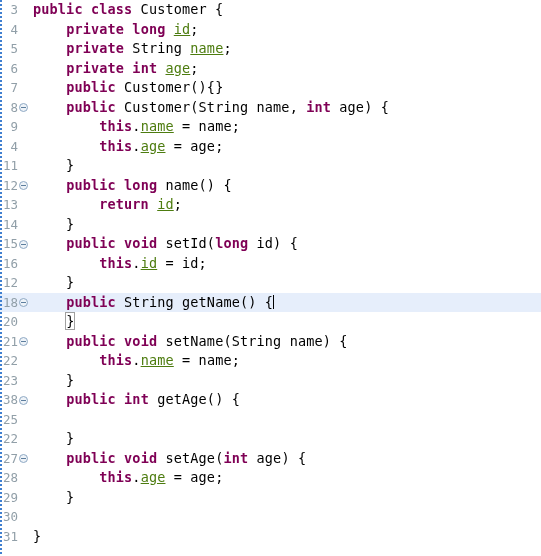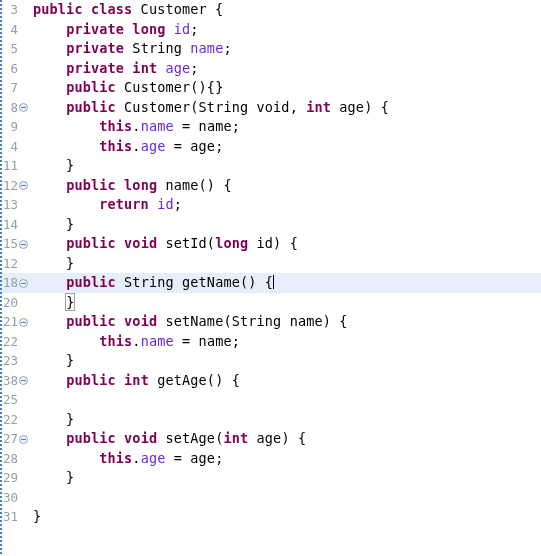--- a/index.html
+++ b/index.html
@@ -93,21 +93,21 @@
     left: 33px;
     top: 0px;
     line-height: 19.5px;
     color: #000000;
     font-family: "DejaVu Sans Mono", "Liberation Mono", monospace;
     font-size: 13.5px;
     letter-spacing: 0.15px;
   }
 
   .kw   { color: #7f0055; font-weight: bold; }
-  .fld  { color: #6d28d9; }
+  .fld  { color: #4d7c0f; text-decoration: underline; }
   .pln  { color: #000000; }
 
   .brace-match {
     outline: 1px solid #a0a0a0;
     background: #ffffff;
   }
 
   .caret {
     display: inline-block;
     width: 0;
@@ -121,28 +121,29 @@
 <body>
 
 <div id="editor">
   <div id="left-rule"></div>
   <div id="lines-container">
       <div class="line"><div class="gutter"><span class="lnum">3</span></div><div class="code"><span class="kw">public</span><span class="pln"> </span><span class="kw">class</span><span class="pln"> Customer {</span></div></div>
       <div class="line"><div class="gutter"><span class="lnum">4</span></div><div class="code"><span class="pln">    </span><span class="kw">private</span><span class="pln"> </span><span class="kw">long</span><span class="pln"> </span><span class="fld">id</span><span class="pln">;</span></div></div>
       <div class="line"><div class="gutter"><span class="lnum">5</span></div><div class="code"><span class="pln">    </span><span class="kw">private</span><span class="pln"> String </span><span class="fld">name</span><span class="pln">;</span></div></div>
       <div class="line"><div class="gutter"><span class="lnum">6</span></div><div class="code"><span class="pln">    </span><span class="kw">private</span><span class="pln"> </span><span class="kw">int</span><span class="pln"> </span><span class="fld">age</span><span class="pln">;</span></div></div>
       <div class="line"><div class="gutter"><span class="lnum">7</span></div><div class="code"><span class="pln">    </span><span class="kw">public</span><span class="pln"> Customer(){}</span></div></div>
-      <div class="line"><div class="gutter"><span class="lnum">8</span><span class="fold"></span></div><div class="code"><span class="pln">    </span><span class="kw">public</span><span class="pln"> Customer(String void, </span><span class="kw">int</span><span class="pln"> age) {</span></div></div>
+      <div class="line"><div class="gutter"><span class="lnum">8</span><span class="fold"></span></div><div class="code"><span class="pln">    </span><span class="kw">public</span><span class="pln"> Customer(String name, </span><span class="kw">int</span><span class="pln"> age) {</span></div></div>
       <div class="line"><div class="gutter"><span class="lnum">9</span></div><div class="code"><span class="pln">        </span><span class="kw">this</span><span class="pln">.</span><span class="fld">name</span><span class="pln"> = name;</span></div></div>
       <div class="line"><div class="gutter"><span class="lnum">4</span></div><div class="code"><span class="pln">        </span><span class="kw">this</span><span class="pln">.</span><span class="fld">age</span><span class="pln"> = age;</span></div></div>
       <div class="line"><div class="gutter"><span class="lnum">11</span></div><div class="code"><span class="pln">    }</span></div></div>
       <div class="line"><div class="gutter"><span class="lnum">12</span><span class="fold"></span></div><div class="code"><span class="pln">    </span><span class="kw">public</span><span class="pln"> </span><span class="kw">long</span><span class="pln"> name() {</span></div></div>
       <div class="line"><div class="gutter"><span class="lnum">13</span></div><div class="code"><span class="pln">        </span><span class="kw">return</span><span class="pln"> </span><span class="fld">id</span><span class="pln">;</span></div></div>
       <div class="line"><div class="gutter"><span class="lnum">14</span></div><div class="code"><span class="pln">    }</span></div></div>
       <div class="line"><div class="gutter"><span class="lnum">15</span><span class="fold"></span></div><div class="code"><span class="pln">    </span><span class="kw">public</span><span class="pln"> </span><span class="kw">void</span><span class="pln"> setId(</span><span class="kw">long</span><span class="pln"> id) {</span></div></div>
+      <div class="line"><div class="gutter"><span class="lnum">16</span></div><div class="code"><span class="pln">        </span><span class="kw">this</span><span class="pln">.</span><span class="fld">id</span><span class="pln"> = id;</span></div></div>
       <div class="line"><div class="gutter"><span class="lnum">12</span></div><div class="code"><span class="pln">    }</span></div></div>
       <div class="line current"><div class="gutter"><span class="lnum">18</span><span class="fold"></span></div><div class="code"><span class="pln">    </span><span class="kw">public</span><span class="pln"> String getName() {</span><span class="caret"></span></div></div>
       <div class="line"><div class="gutter"><span class="lnum">20</span></div><div class="code"><span class="pln">    </span><span class="pln brace-match">}</span></div></div>
       <div class="line"><div class="gutter"><span class="lnum">21</span><span class="fold"></span></div><div class="code"><span class="pln">    </span><span class="kw">public</span><span class="pln"> </span><span class="kw">void</span><span class="pln"> setName(String name) {</span></div></div>
       <div class="line"><div class="gutter"><span class="lnum">22</span></div><div class="code"><span class="pln">        </span><span class="kw">this</span><span class="pln">.</span><span class="fld">name</span><span class="pln"> = name;</span></div></div>
       <div class="line"><div class="gutter"><span class="lnum">23</span></div><div class="code"><span class="pln">    }</span></div></div>
       <div class="line"><div class="gutter"><span class="lnum">38</span><span class="fold"></span></div><div class="code"><span class="pln">    </span><span class="kw">public</span><span class="pln"> </span><span class="kw">int</span><span class="pln"> getAge() {</span></div></div>
       <div class="line"><div class="gutter"><span class="lnum">25</span></div></div>
       <div class="line"><div class="gutter"><span class="lnum">22</span></div><div class="code"><span class="pln">    }</span></div></div>
       <div class="line"><div class="gutter"><span class="lnum">27</span><span class="fold"></span></div><div class="code"><span class="pln">    </span><span class="kw">public</span><span class="pln"> </span><span class="kw">void</span><span class="pln"> setAge(</span><span class="kw">int</span><span class="pln"> age) {</span></div></div>

